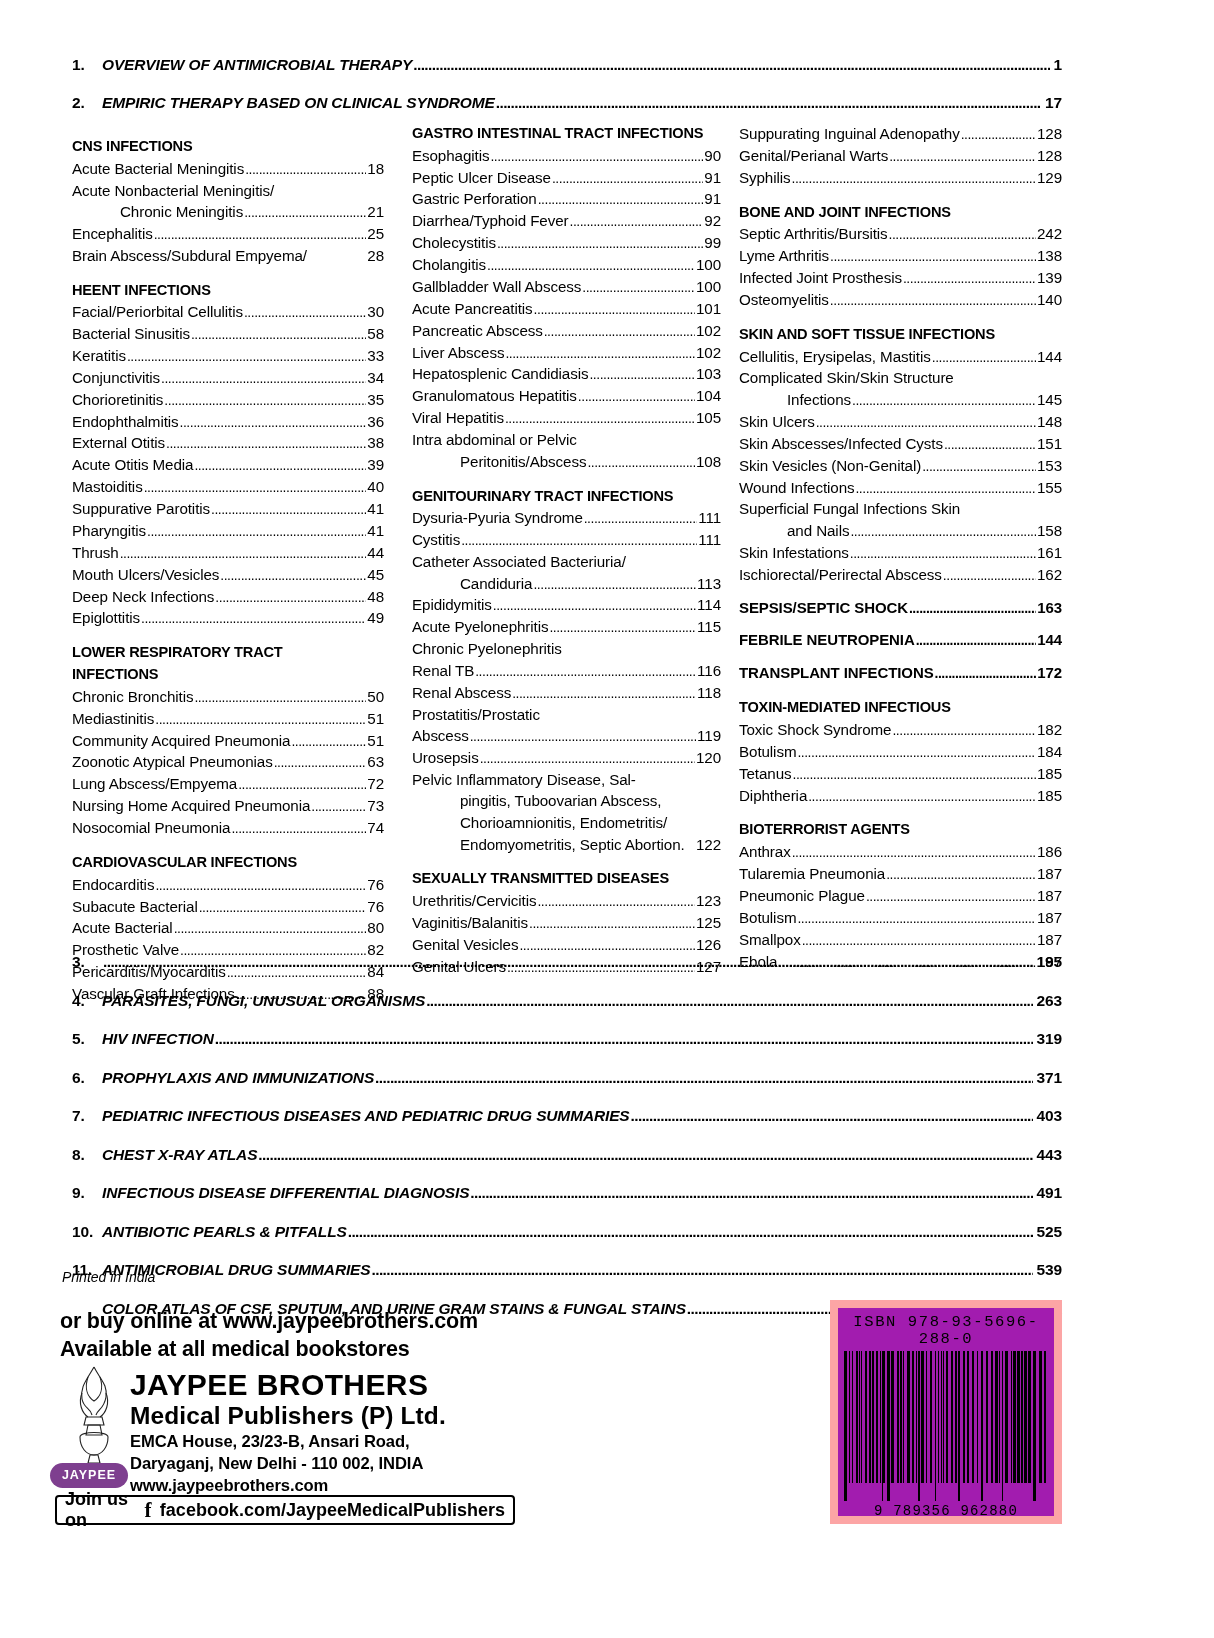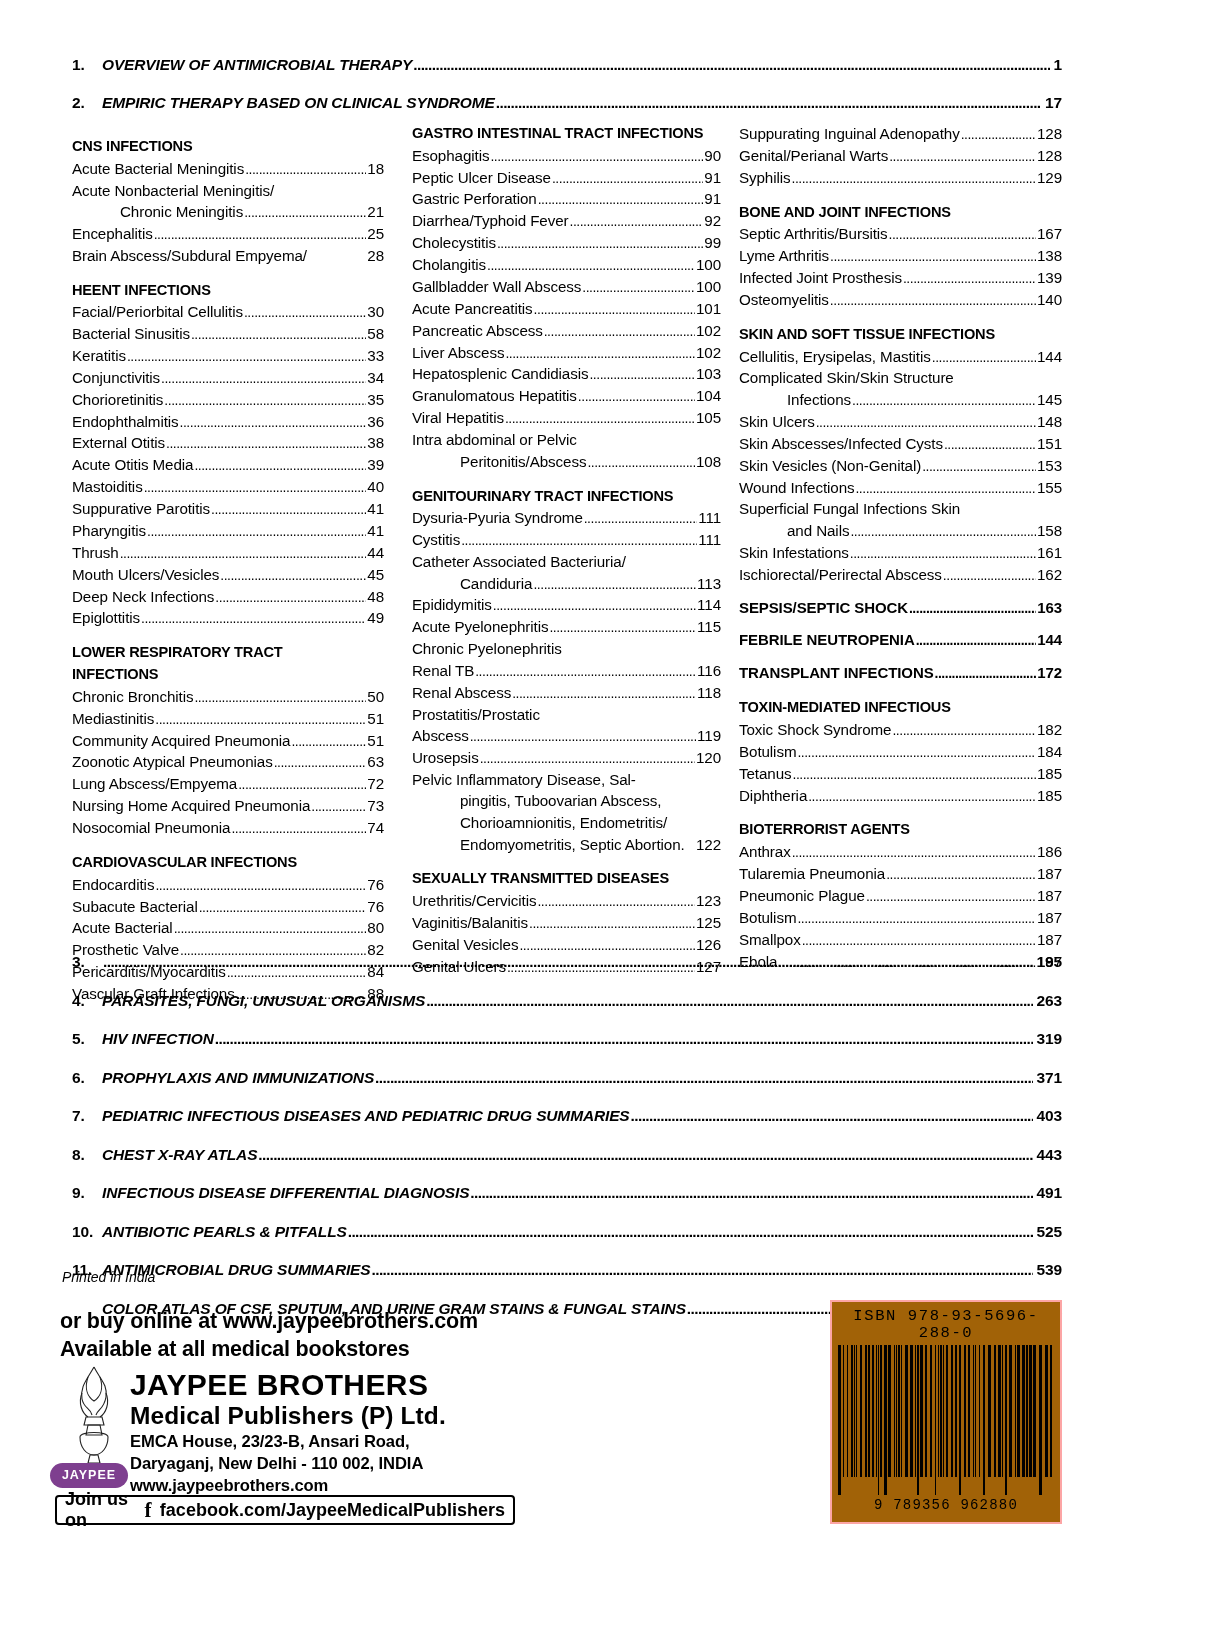--- a/index.html
+++ b/index.html
@@ -69,21 +69,21 @@
 
   .joinbar{position:absolute;left:55px;top:1495px;width:460px;height:30px;
       border:2px solid #000;border-radius:4px;display:flex;align-items:center;
       padding:0 8px;box-sizing:border-box;font-weight:bold;font-size:18px;}
   .joinbar .fb{display:inline-block;width:15px;height:19px;margin:0 3px 0 5px;
       font-family:"Liberation Serif", serif;font-weight:bold;font-size:21px;
       line-height:19px;}
 
   
   .barcode-box{position:absolute;left:830px;top:1300px;width:232px;height:224px;
-      border:2px solid #fca5a5;box-sizing:border-box;background:#a16207;
+      border:8px solid #fca5a5;box-sizing:border-box;background:#a21caf;
       padding:4px 6px 4px 6px;}
   .isbn-text{font-family:"Liberation Mono", monospace;font-size:15.5px;
       letter-spacing:1.6px;text-align:center;line-height:1.1;margin:2px 0 3px 0;}
   .bars{height:150px;display:flex;align-items:stretch;gap:0;}
   .bars span{display:block;}
   .barnum{font-family:"Liberation Mono", monospace;font-size:14px;
       letter-spacing:1.2px;text-align:center;margin-top:2px;}
 </style>
 </head>
 <body>
@@ -455,21 +455,21 @@
         </div>
         <div class="entry">
           <span class="name">Syphilis</span>
           <span class="dots">........................................................................................................................</span>
           <span class="pg">129</span>
         </div>
         <div class="grp-head spaced">BONE AND JOINT INFECTIONS</div>
         <div class="entry">
           <span class="name">Septic Arthritis/Bursitis</span>
           <span class="dots">........................................................................................................................</span>
-          <span class="pg">167</span>
+          <span class="pg">242</span>
         </div>
         <div class="entry">
           <span class="name">Lyme Arthritis</span>
           <span class="dots">........................................................................................................................</span>
           <span class="pg">138</span>
         </div>
         <div class="entry">
           <span class="name">Infected Joint Prosthesis</span>
           <span class="dots">........................................................................................................................</span>
           <span class="pg">139</span>

